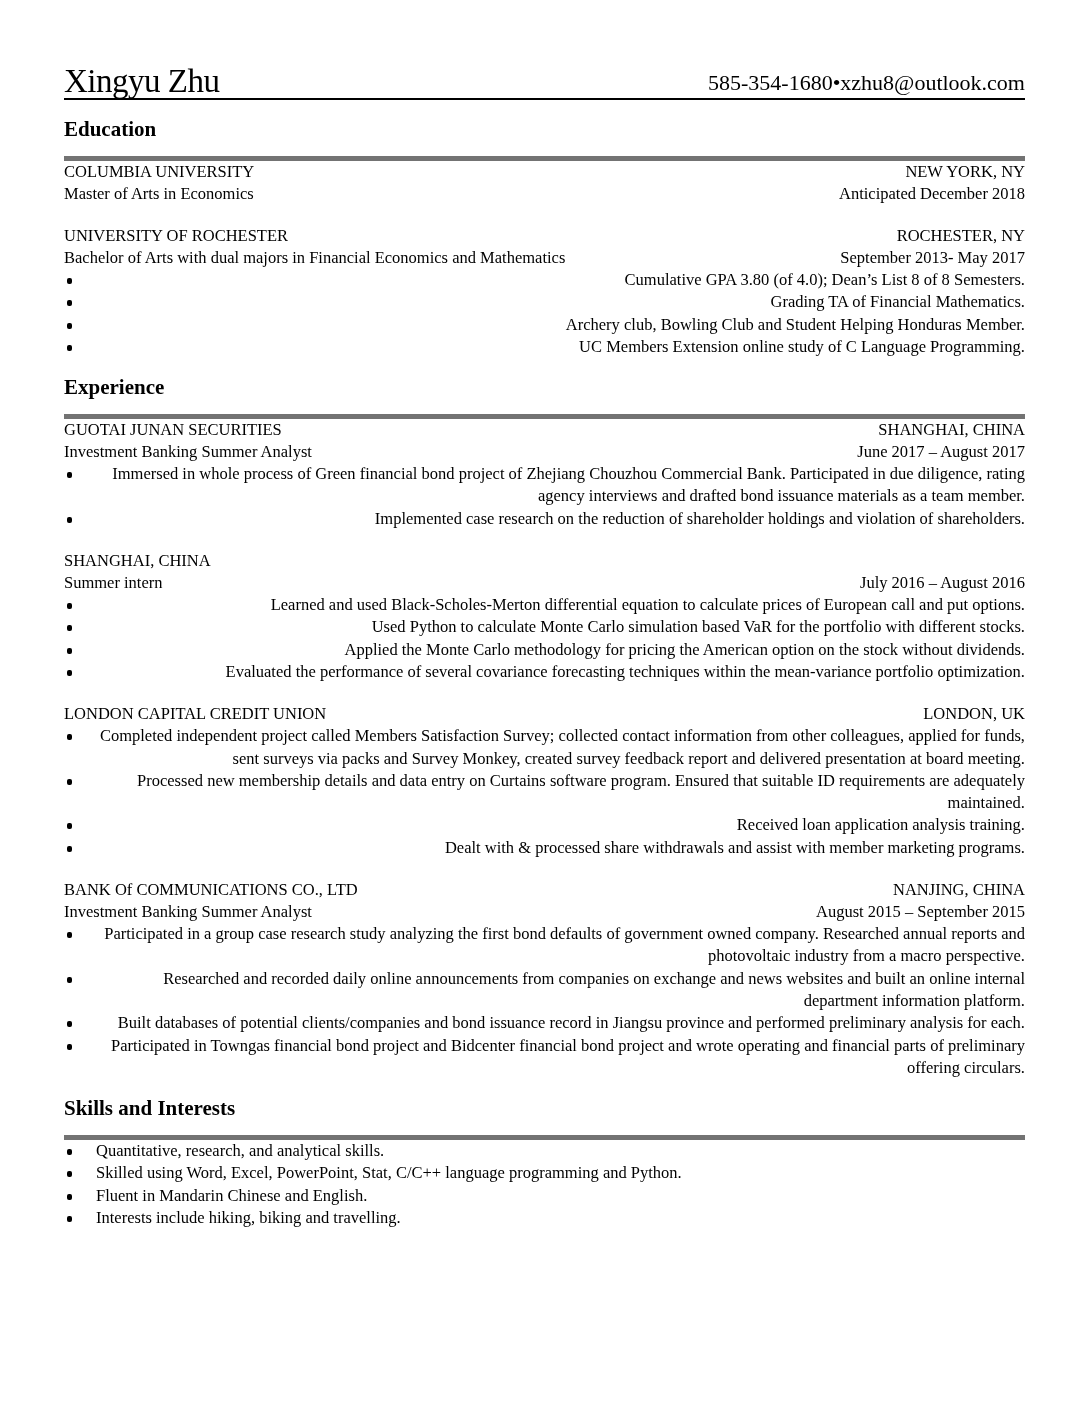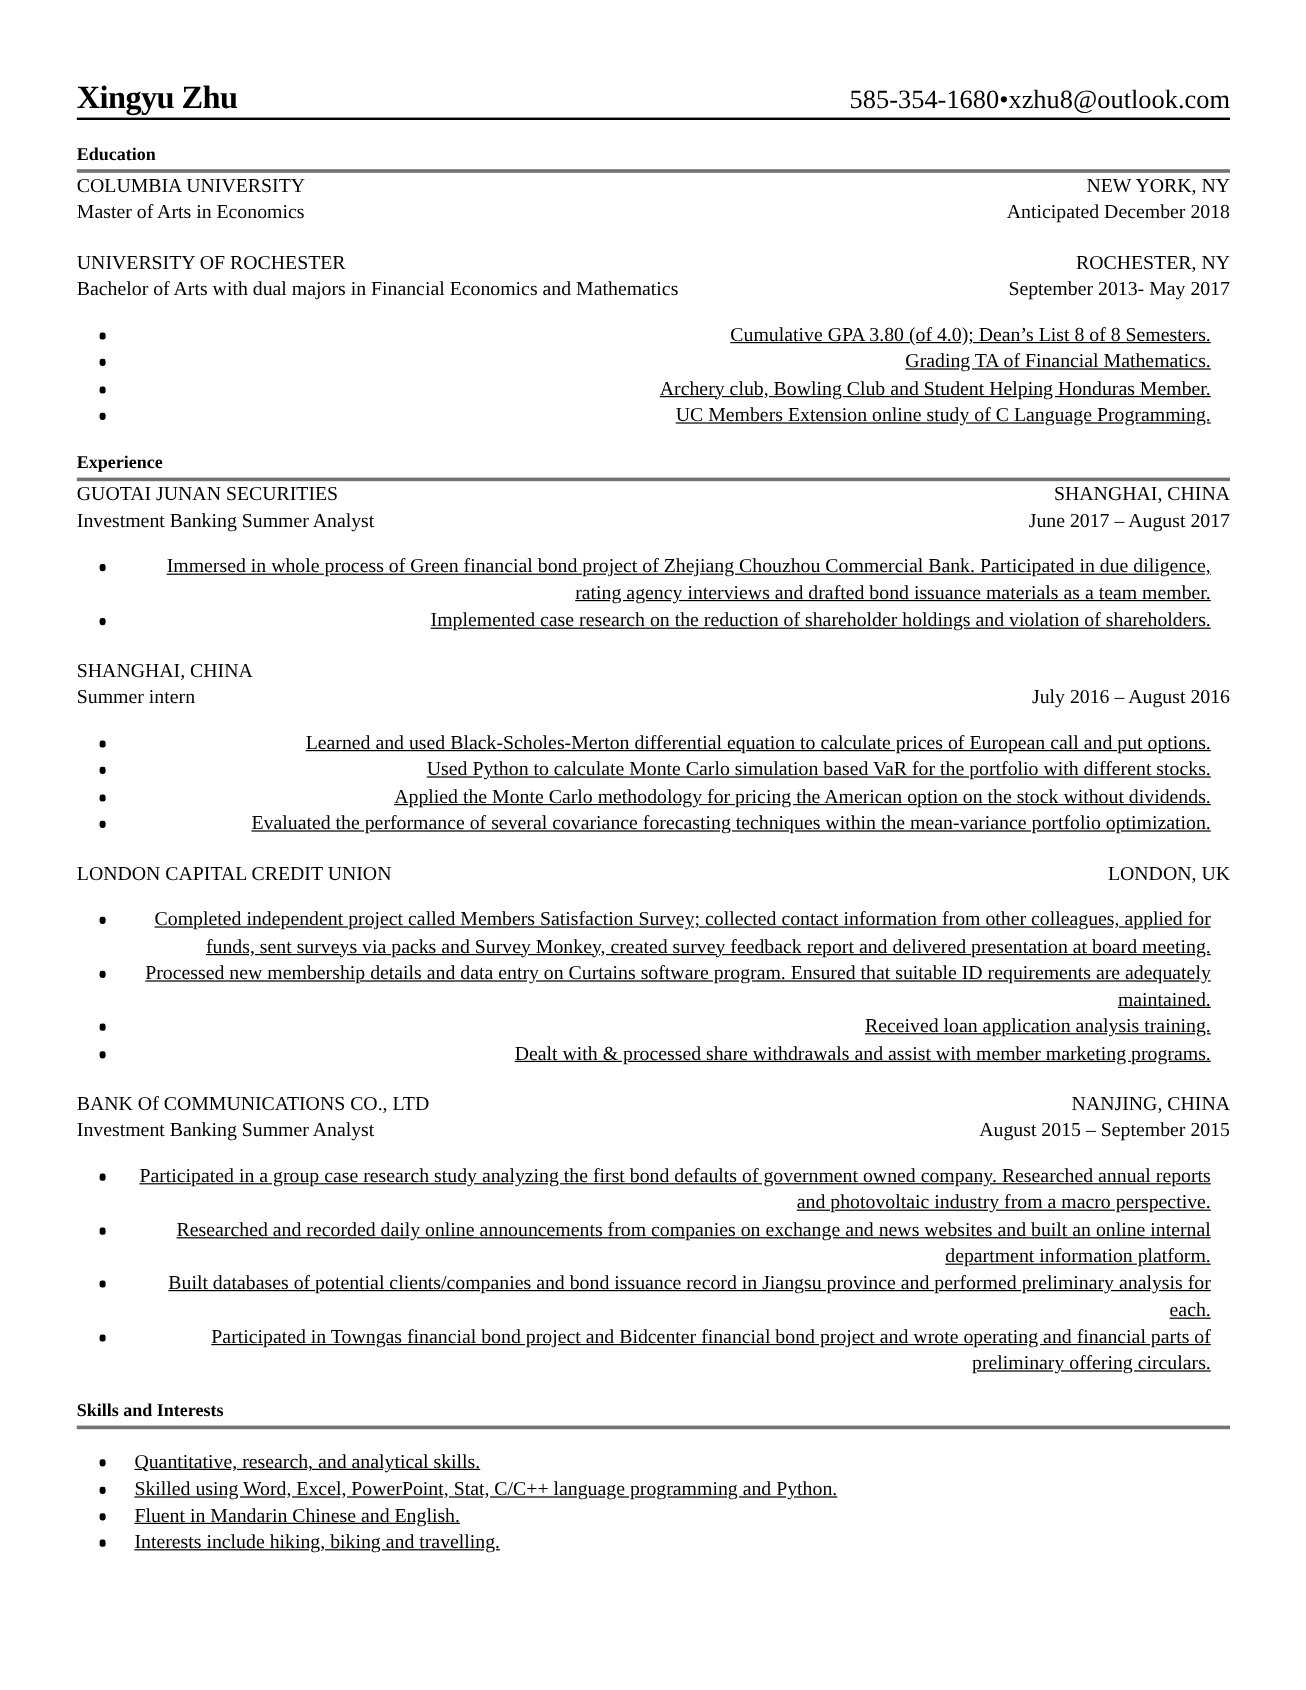--- a/index.html
+++ b/index.html
@@ -4,29 +4,29 @@
 <style>
   html, body { margin: 0; padding: 0; background: #ffffff; }
   body {
     width: 1088px; height: 1408px; position: relative; overflow: hidden;
     font-family: "Liberation Serif", "DejaVu Serif", serif;
     color: #000;
   }
   .page { position: absolute; left: 64px; top: 62px; width: 961px; }
   .header { display: flex; justify-content: space-between; align-items: flex-end;
     border-bottom: 2px solid #000; padding-bottom: 2px; height: 34px; }
-  .name { font-size: 27px; font-weight: bold; letter-spacing: -0.5px; line-height: 30px; }
+  .name { font-size: 33px; font-weight: normal; letter-spacing: -0.5px; line-height: 30px; }
   .contact { font-size: 22px; line-height: 22px; padding-bottom: 2px; }
   .section { margin-top: 19px; }
-  .section-title { font-size: 15px; font-weight: bold; line-height: 21px;
-    border-bottom: 3px solid #737373; padding-bottom: 1px; }
+  .section-title { font-size: 21px; font-weight: bold; line-height: 21px;
+    border-bottom: 5px solid #737373; padding-bottom: 16px; }
   .row { display: flex; justify-content: space-between; font-size: 16.5px; line-height: 22px; }
   .entry { margin-top: 0; text-align: right; }
   .entry + .entry { margin-top: 20px; }
-  ul.bullets { list-style: none; margin: 16px; padding: 0; text-decoration: underline; }
+  ul.bullets { list-style: none; margin: 0; padding: 0; }
   ul.bullets li { position: relative; padding-left: 32px; font-size: 16.5px; line-height: 22.3px; }
   ul.bullets li::before { content: ""; position: absolute; left: 3px; top: 9px;
     width: 5px; height: 6px; background: #000; border-radius: 2px; }
   sup { font-size: 10px; line-height: 0; }
   .sec-edu .entry + .entry { margin-top: 20px; }
 </style>
 </head>
 <body>
 
 <div class="page">

